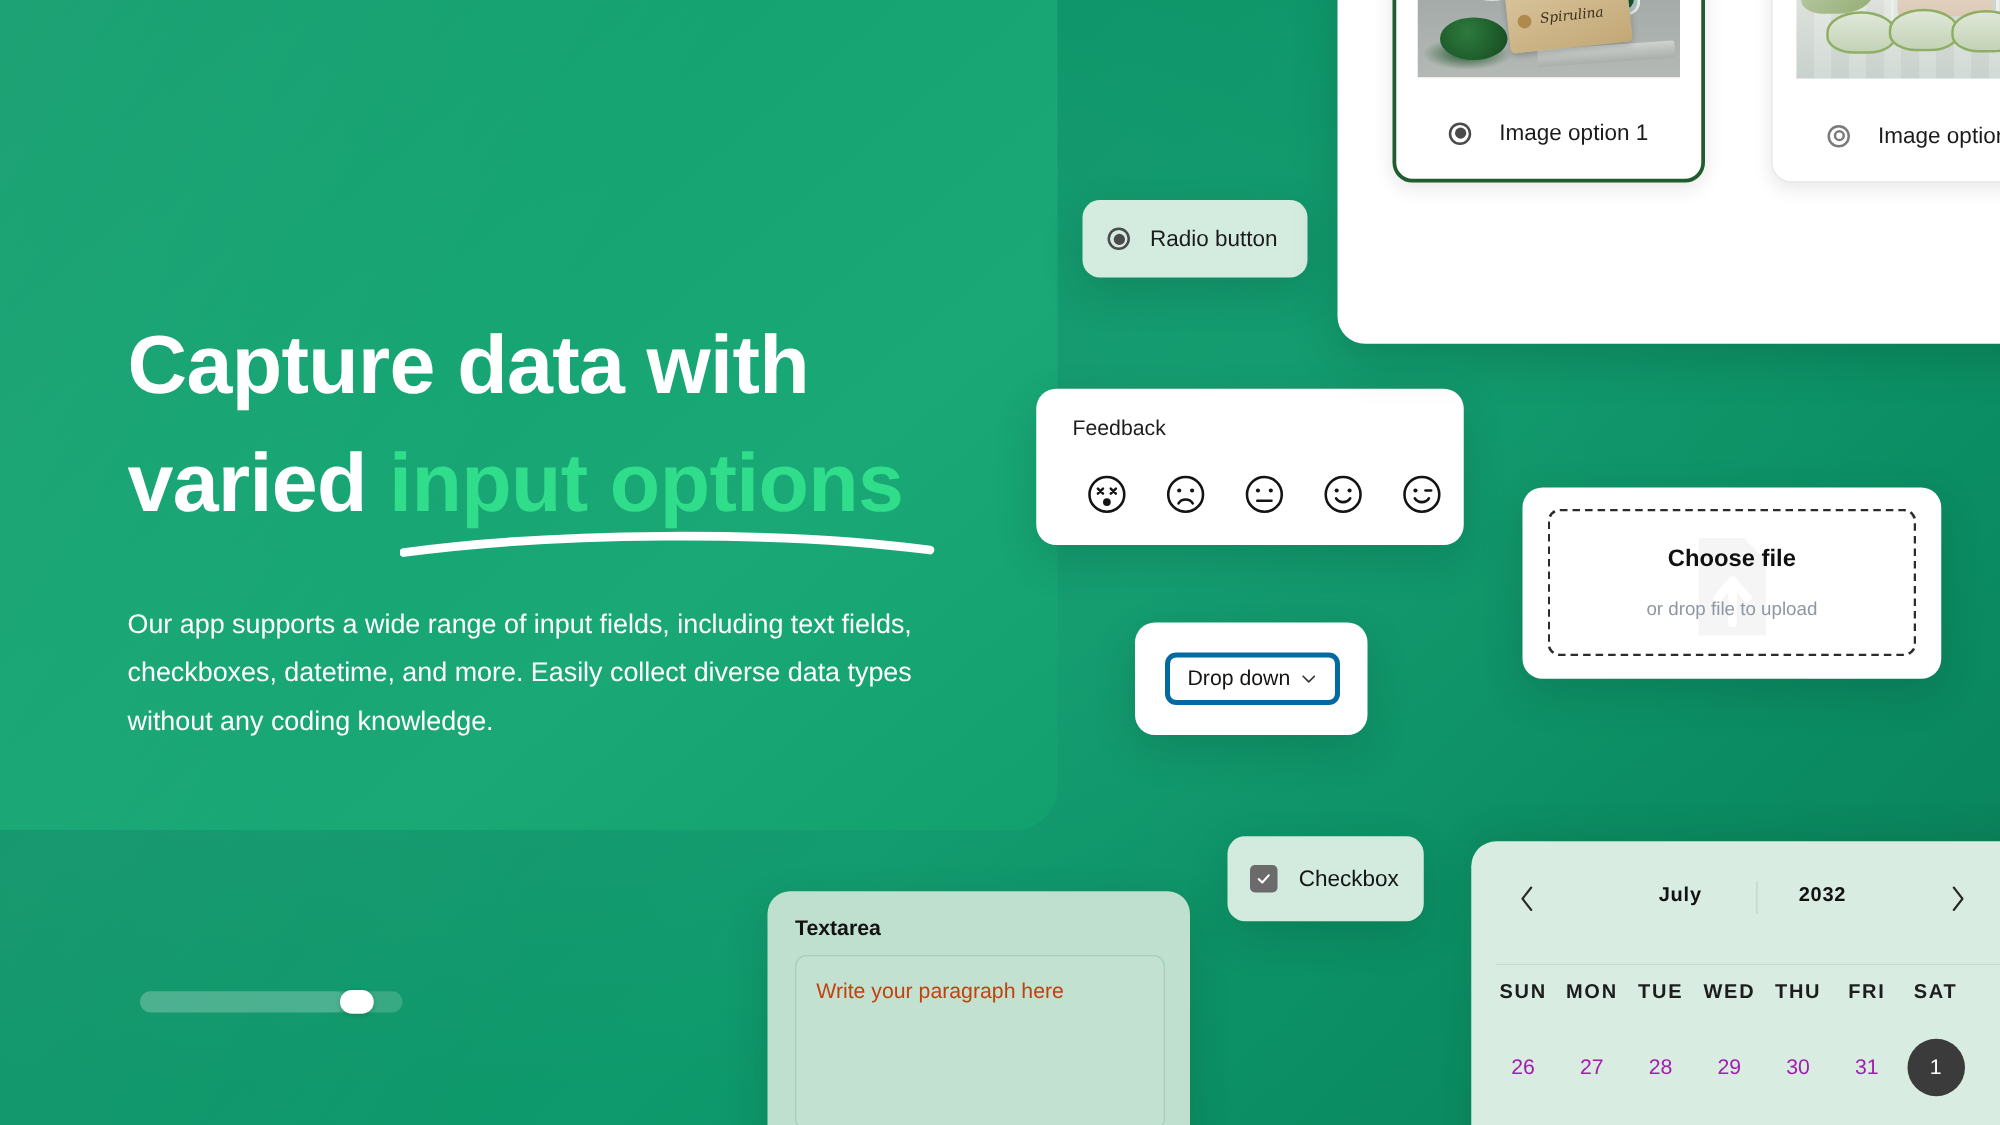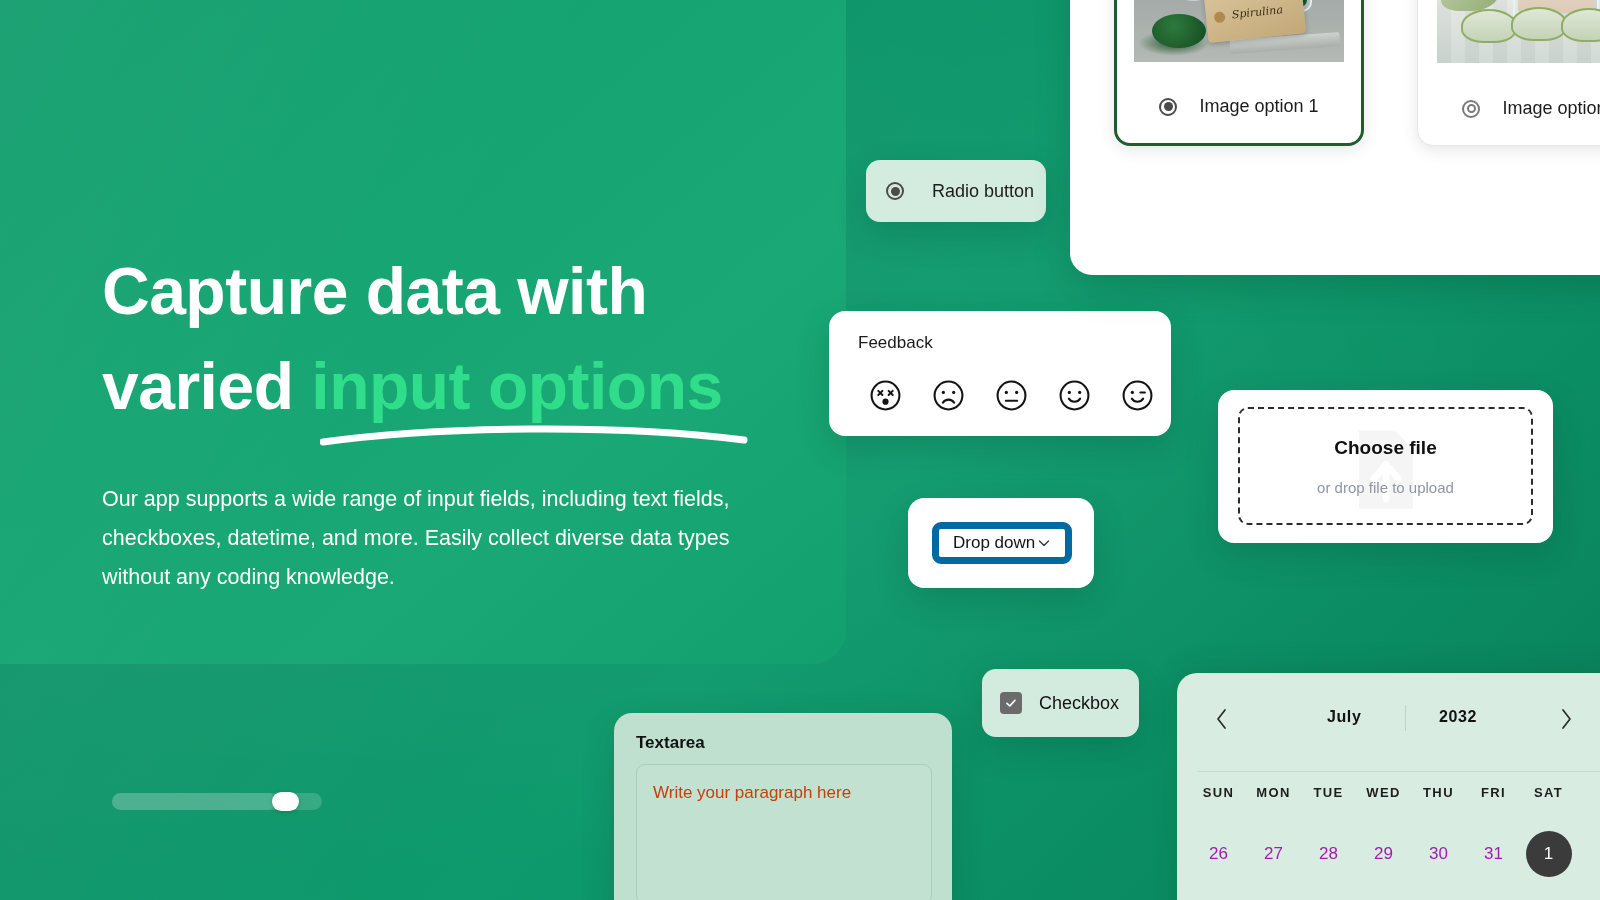--- a/index.html
+++ b/index.html
@@ -135,21 +135,21 @@
   .radio-pill {
     left: 866px;
     top: 160px;
     width: 180px;
     height: 62px;
     border-radius: 14px;
     background: #d4ecdf;
     display: flex;
     align-items: center;
     padding-left: 20px;
-    gap: 28px;
+    gap: 16px;
   }
   .radio-dot {
     width: 18px; height: 18px;
     border-radius: 50%;
     border: 2px solid #4b4b4b;
     display: flex; align-items: center; justify-content: center;
     flex: none;
   }
   .radio-dot i { width: 9px; height: 9px; border-radius: 50%; background: #4b4b4b; display:block; }
   .radio-dot.empty i { display: none; }
@@ -266,21 +266,21 @@
     left: 908px;
     top: 498px;
     width: 186px;
     height: 90px;
     border-radius: 16px;
   }
   .dd-control {
     position: absolute;
     left: 24px; top: 24px;
     width: 140px; height: 42px;
-    border: 7px solid #0369a1;
+    border: 4px solid #0369a1;
     border-radius: 9px;
     display: flex; align-items: center; justify-content: space-between;
     padding: 0 13px 0 14px;
   }
   .dd-control .label { font-size: 17px; color: #141414; }
 
   
   .upload-card {
     left: 1218px;
     top: 390px;
@@ -399,21 +399,21 @@
     position: absolute; left: 262px; top: 5px;
     font-size: 16px; font-weight: 700; color: #121212; letter-spacing: .6px;
   }
   .cal-rule { position: absolute; left: 20px; right: 0; top: 98px; height: 1px; background: #c5dccf; }
   .cal-dows {
     position: absolute; left: 14px; top: 112px; right: 0;
     display: grid; grid-template-columns: repeat(7, 55px);
     column-gap: 0;
   }
   .cal-dows span {
-    font-size: 13px; font-weight: 700; color: #1d1d1d;
+    font-size: 16px; font-weight: 700; color: #1d1d1d;
     letter-spacing: 1.4px; text-align: center;
   }
   .cal-days {
     position: absolute; left: 14px; top: 158px; right: 0;
     display: grid; grid-template-columns: repeat(7, 55px);
   }
   .cal-days span {
     font-size: 17px; color: #a21caf; text-align:center; line-height: 46px;
   }
   .cal-days span.sel {

